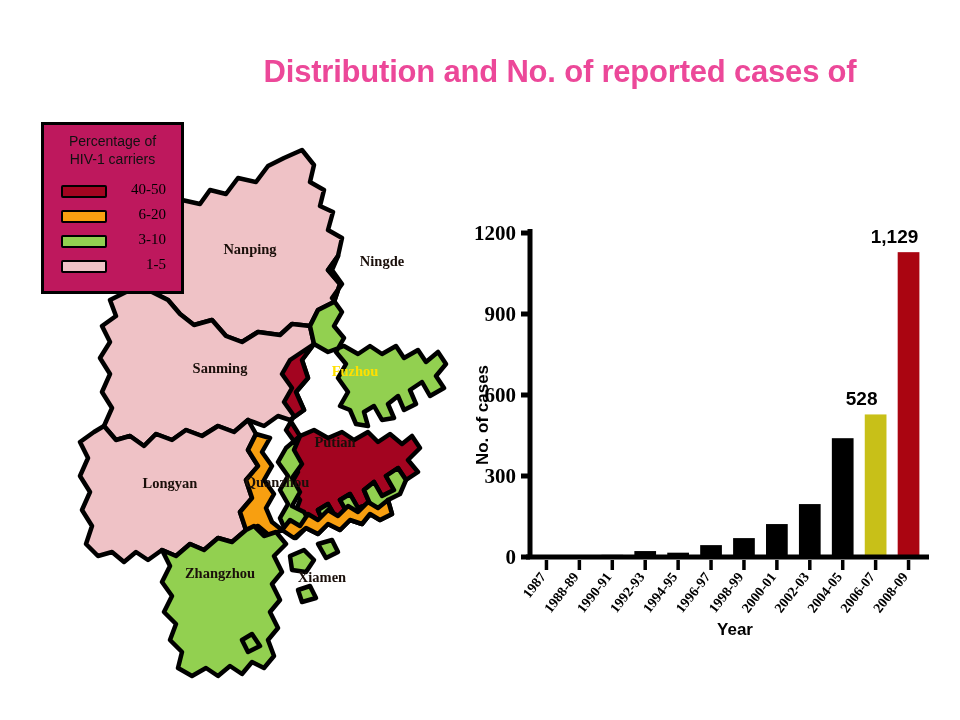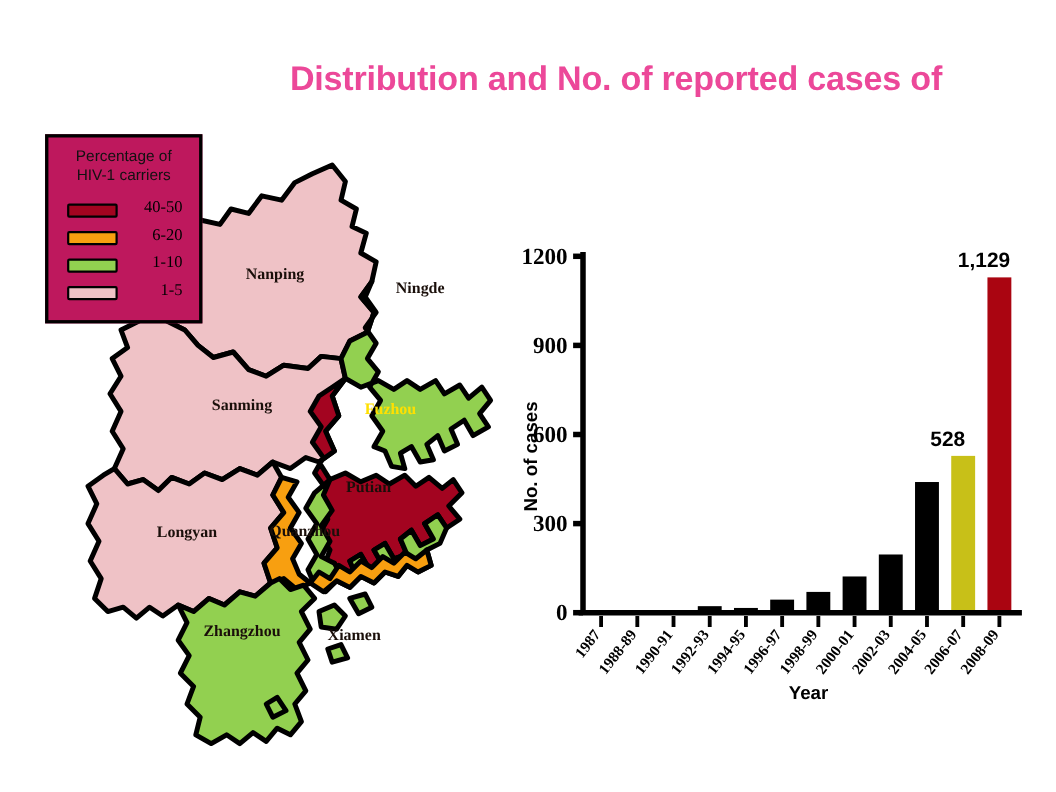--- a/index.html
+++ b/index.html
@@ -210,21 +210,21 @@
       <div class="legend-row">
         <div class="legend-swatch" style="background: rgb(163, 4, 32);"></div>
         <div class="legend-text">40-50</div>
       </div>
       <div class="legend-row">
         <div class="legend-swatch" style="background: rgb(248, 159, 16);"></div>
         <div class="legend-text">6-20</div>
       </div>
       <div class="legend-row">
         <div class="legend-swatch" style="background: rgb(146, 208, 80);"></div>
-        <div class="legend-text">1-10</div>
+        <div class="legend-text">3-10</div>
       </div>
       <div class="legend-row">
         <div class="legend-swatch" style="background: rgb(239, 194, 198);"></div>
         <div class="legend-text">1-5</div>
       </div>
     </div>
 </div>
 
 <div id="chart-panel">
   <svg id="chart-svg" viewBox="0 0 470 470" xmlns="http://www.w3.org/2000/svg">

